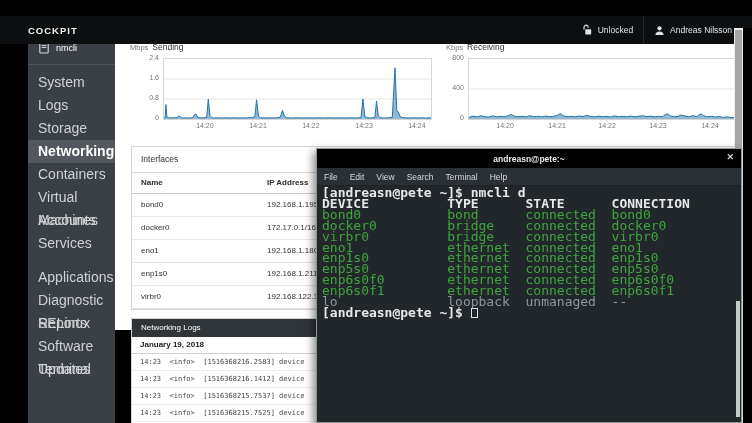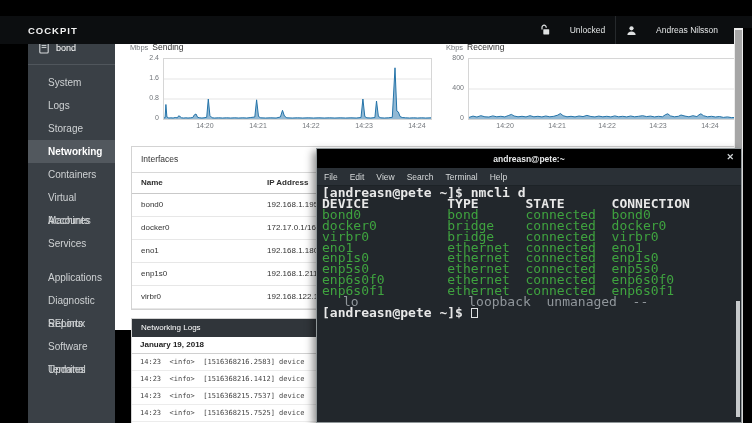--- a/index.html
+++ b/index.html
@@ -2,28 +2,28 @@
 <html><head>
 <meta charset="utf-8">
 <style>
   html,body{margin:0;padding:0;background:#000;}
   .screen{position:relative;width:752px;height:423px;overflow:hidden;background:#000;
           font-family:"Liberation Sans",sans-serif;}
   
   .topbar{position:absolute;left:0;top:16px;width:752px;height:28px;background:#0c0e10;z-index:5;}
   .brand{position:absolute;left:28px;top:9px;color:#f2f2f2;font-size:9.5px;letter-spacing:1px;font-weight:bold;}
   .topbar-right{position:absolute;right:8px;top:0;height:28px;display:flex;align-items:center;gap:10px;}
-  .tb-group{display:flex;align-items:center;gap:19px;color:#e3e5e6;font-size:8.5px;height:28px;}
+  .tb-group{display:flex;align-items:center;gap:5px;color:#e3e5e6;font-size:8.5px;height:28px;}
   .tb-divider{width:1px;height:28px;background:#26292c;}
   
   .leftedge{position:absolute;left:0;top:28px;width:28px;height:395px;background:#000;}
   .sidebar{position:absolute;left:28px;top:28px;width:87px;height:395px;background:#3a4046;}
   .host{display:flex;align-items:center;gap:6px;padding:14px 0 10px 10px;color:#fff;font-size:9px;}
   .side-sep{height:1px;background:#50565c;margin:0 0 6px 0;}
-  .nav-item{height:23px;line-height:23px;padding-left:20px;color:#cfd2d4;font-size:10px;cursor:default;}
+  .nav-item{height:23px;line-height:23px;padding-left:10px;color:#cfd2d4;font-size:14px;cursor:default;}
   .nav-item.selected{background:#52585e;color:#fff;font-weight:bold;}
   .nav-gap{height:11px;}
   
   .content{position:absolute;left:115px;top:28px;width:629px;height:302px;background:#fff;}
   
   .chart-card{position:absolute;}
   .chart-head{position:absolute;left:0;top:0;font-size:8.5px;color:#333;}
   .chart-head .unit{color:#72767b;font-size:7.5px;margin-right:4px;}
   .plot{position:absolute;border:1px solid #d6d6d6;background:#fff;}
   .ylab{position:absolute;font-size:7px;color:#72767b;text-align:right;width:20px;}
@@ -90,21 +90,21 @@
 
   <div class="leftedge"></div>
 
   <div class="sidebar">
     <div class="host">
       <svg width="12" height="12" viewBox="0 0 12 12">
         <rect x="1.8" y="1" width="8.4" height="10" rx="1" fill="none" stroke="#d5d8da" stroke-width="1.1"></rect>
         <line x1="3.6" y1="3.4" x2="8.4" y2="3.4" stroke="#d5d8da" stroke-width="1"></line>
         <line x1="3.6" y1="5.4" x2="8.4" y2="5.4" stroke="#d5d8da" stroke-width="1"></line>
       </svg>
-      <span>bond</span>
+      <span>nmcli</span>
     </div>
     <div class="side-sep"></div>
     <nav id="nav-primary">
         <div class="nav-item">System</div>
         <div class="nav-item">Logs</div>
         <div class="nav-item">Storage</div>
         <div class="nav-item selected">Networking</div>
         <div class="nav-item">Containers</div>
         <div class="nav-item">Virtual Machines</div>
         <div class="nav-item">Accounts</div>
@@ -227,21 +227,21 @@
         <div class="t-line" style="color: rgb(232, 232, 232); font-weight: bold;">[andreasn@pete ~]$ nmcli d</div>
         <div class="t-line" style="color: rgb(232, 232, 232); font-weight: bold;">DEVICE          TYPE      STATE      CONNECTION</div>
         <div class="t-line" style="color: rgb(63, 163, 63);">bond0           bond      connected  bond0</div>
         <div class="t-line" style="color: rgb(63, 163, 63);">docker0         bridge    connected  docker0</div>
         <div class="t-line" style="color: rgb(63, 163, 63);">virbr0          bridge    connected  virbr0</div>
         <div class="t-line" style="color: rgb(63, 163, 63);">eno1            ethernet  connected  eno1</div>
         <div class="t-line" style="color: rgb(63, 163, 63);">enp1s0          ethernet  connected  enp1s0</div>
         <div class="t-line" style="color: rgb(63, 163, 63);">enp5s0          ethernet  connected  enp5s0</div>
         <div class="t-line" style="color: rgb(63, 163, 63);">enp6s0f0        ethernet  connected  enp6s0f0</div>
         <div class="t-line" style="color: rgb(63, 163, 63);">enp6s0f1        ethernet  connected  enp6s0f1</div>
-        <div class="t-line" style="color: rgb(144, 150, 155); margin-left: 21px;">lo              loopback  unmanaged  --</div>
+        <div class="t-line" style="color: rgb(144, 150, 155);">lo              loopback  unmanaged  --</div>
         <div class="t-line" style="color: rgb(232, 232, 232); font-weight: bold;">[andreasn@pete ~]$ <span class="t-cursor"></span></div>
       </div>
     <div class="t-scroll"></div>
   </div>
 
   <div class="rightedge"></div>
 
 </div>
 
 </body></html>

